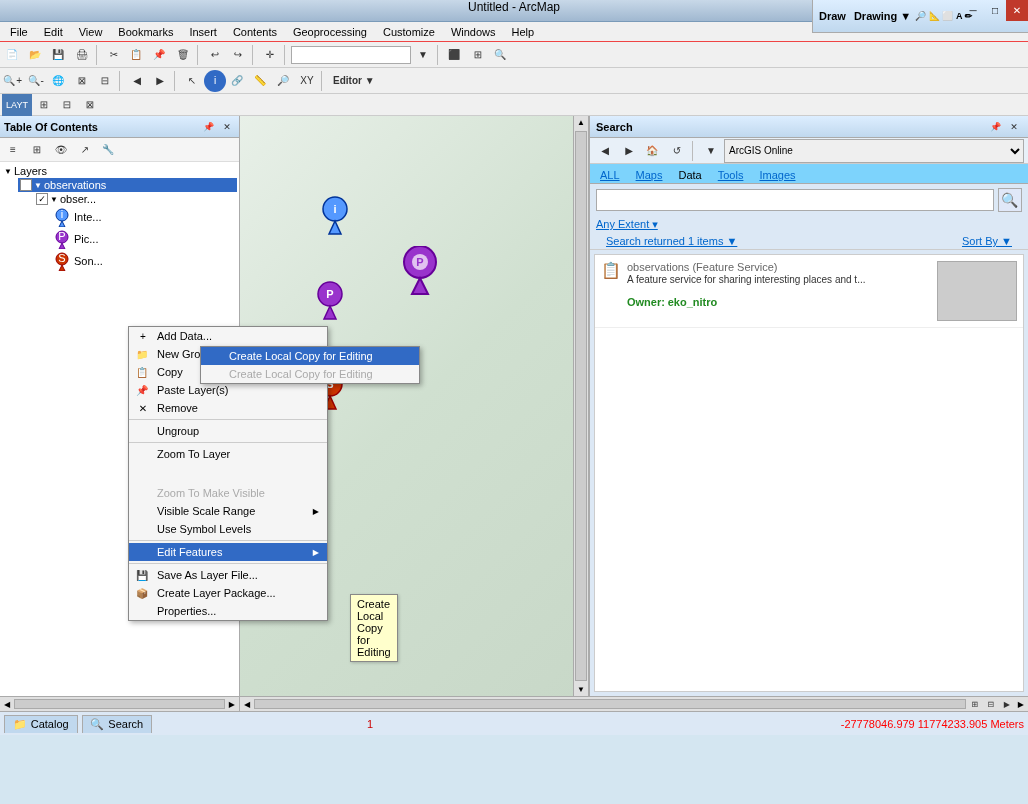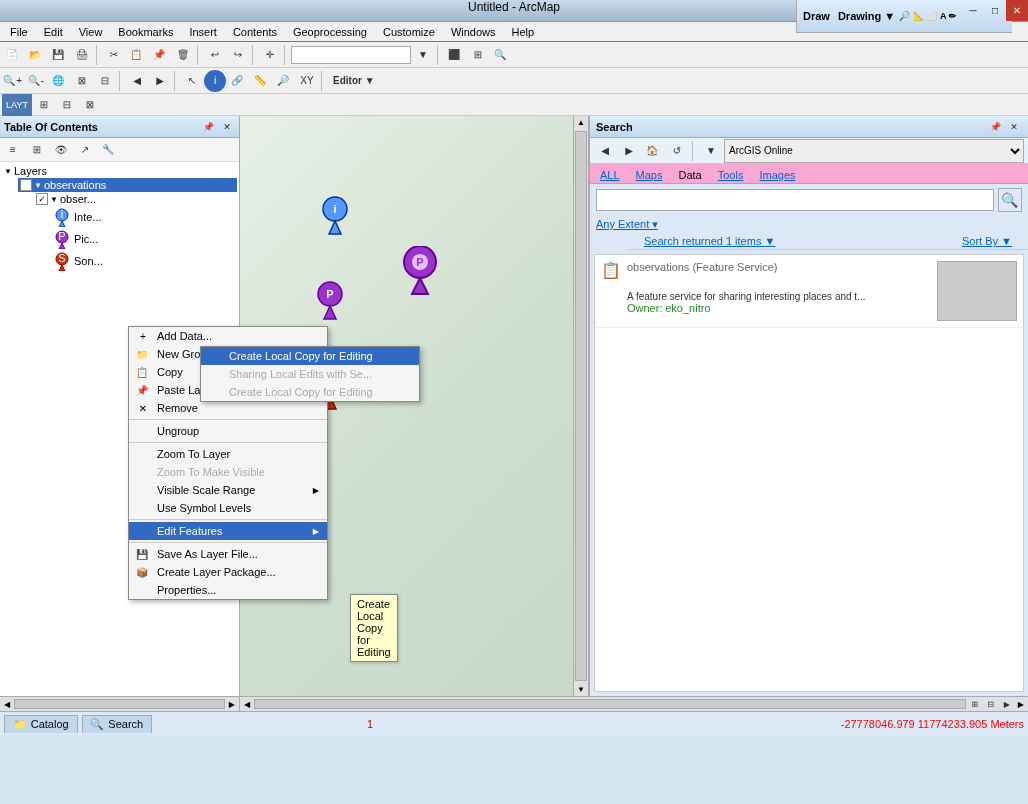--- a/index.html
+++ b/index.html
@@ -169,21 +169,21 @@
       align-items: center;
       padding: 0 4px;
       gap: 2px;
     }
     .search-tabs {
       display: flex;
       align-items: center;
       padding: 3px 6px 0;
       gap: 8px;
       border-bottom: 1px solid #aaa;
-      background: #f9a8d4;
+      background: #7dd3fc;
     }
     .search-tab {
       padding: 2px 4px;
       cursor: pointer;
       font-size: 11px;
       color: #0066cc;
       text-decoration: underline;
     }
     .search-tab.active { color: #000; text-decoration: none; font-weight: normal; }
 
@@ -220,36 +220,35 @@
       text-decoration: underline;
       cursor: pointer;
     }
 
     .search-result-bar {
       display: flex;
       justify-content: space-between;
       padding: 2px 16px;
       font-size: 10px;
       border-bottom: 1px solid #ccc;
-      margin-left: 38px;
     }
 
     .search-results { flex: 1; overflow: auto; background: white; margin: 4px; border: 1px solid #ccc; }
     .result-item {
       display: flex;
       padding: 6px;
       gap: 6px;
       border-bottom: 1px solid #eee;
     }
     .result-icon { width: 20px; height: 20px; color: #666; font-size: 16px; }
     .result-content { flex: 1; }
     .result-title { color: #0066cc; cursor: pointer; font-weight: bold; }
     .result-title span { color: #666; font-weight: normal; }
-    .result-desc { color: #333; font-size: 10px; margin-top: 18px; }
-    .result-owner { color: #228B22; font-weight: normal; font-size: 10px; }
+    .result-desc { color: #333; font-size: 10px; margin-top: 1px; }
+    .result-owner { color: #228B22; font-weight: bold; font-size: 10px; margin-top: 11px; }
     .result-thumbnail { width: 80px; height: 60px; background: #ccc; border: 1px solid #aaa; }
 
     
     .context-menu {
       position: absolute;
       left: 128px;
       top: 210px;
       background: #f5f5f5;
       border: 1px solid #888;
       box-shadow: 2px 2px 5px rgba(0,0,0,0.3);
@@ -260,21 +259,21 @@
       padding: 3px 8px 3px 28px;
       cursor: pointer;
       position: relative;
       display: flex;
       align-items: center;
       gap: 4px;
       font-size: 11px;
       color: #000;
     }
     .ctx-item.highlighted { background: #316ac5; color: white; }
-    .ctx-item.disabled { color: #aaa; cursor: default; }
+    .ctx-item.disabled { color: #aaa; cursor: default; margin-top: 21px; }
     .ctx-separator { height: 1px; background: #ccc; margin: 2px 0; }
     .ctx-icon {
       position: absolute;
       left: 6px;
       width: 16px;
       height: 16px;
       display: flex;
       align-items: center;
       justify-content: center;
       font-size: 10px;
@@ -326,21 +325,21 @@
       border-bottom: none;
       cursor: pointer;
       font-size: 11px;
       display: flex;
       align-items: center;
       gap: 4px;
     }
 
     .draw-panel {
       position: absolute;
-      right: 16px;
+      right: 0;
       top: 0;
       width: 216px;
       height: 22px;
       background: linear-gradient(to bottom, #ddeeff, #c0d8ee);
       border-left: 1px solid #aaa;
       border-bottom: 1px solid #aaa;
       display: flex;
       align-items: center;
       padding: 16px 6px;
       font-weight: bold;
@@ -555,23 +554,20 @@
       <div class="ctx-item">
         <span>Properties...</span>
       </div>
     </div>
 
     <div class="submenu">
       <div class="submenu-item highlighted">
         <span>Create Local Copy for Editing</span>
       </div>
       <div class="submenu-item disabled">
-        <span>Sharing Local Edits with Se...</span>
-      </div>
-      <div class="submenu-item disabled">
         <span>Create Local Copy for Editing</span>
       </div>
     </div>
 
     <div class="tooltip">
       <span>Create Local Copy for Editing</span>
     </div>
   </div>
 
   <div class="map-area">

